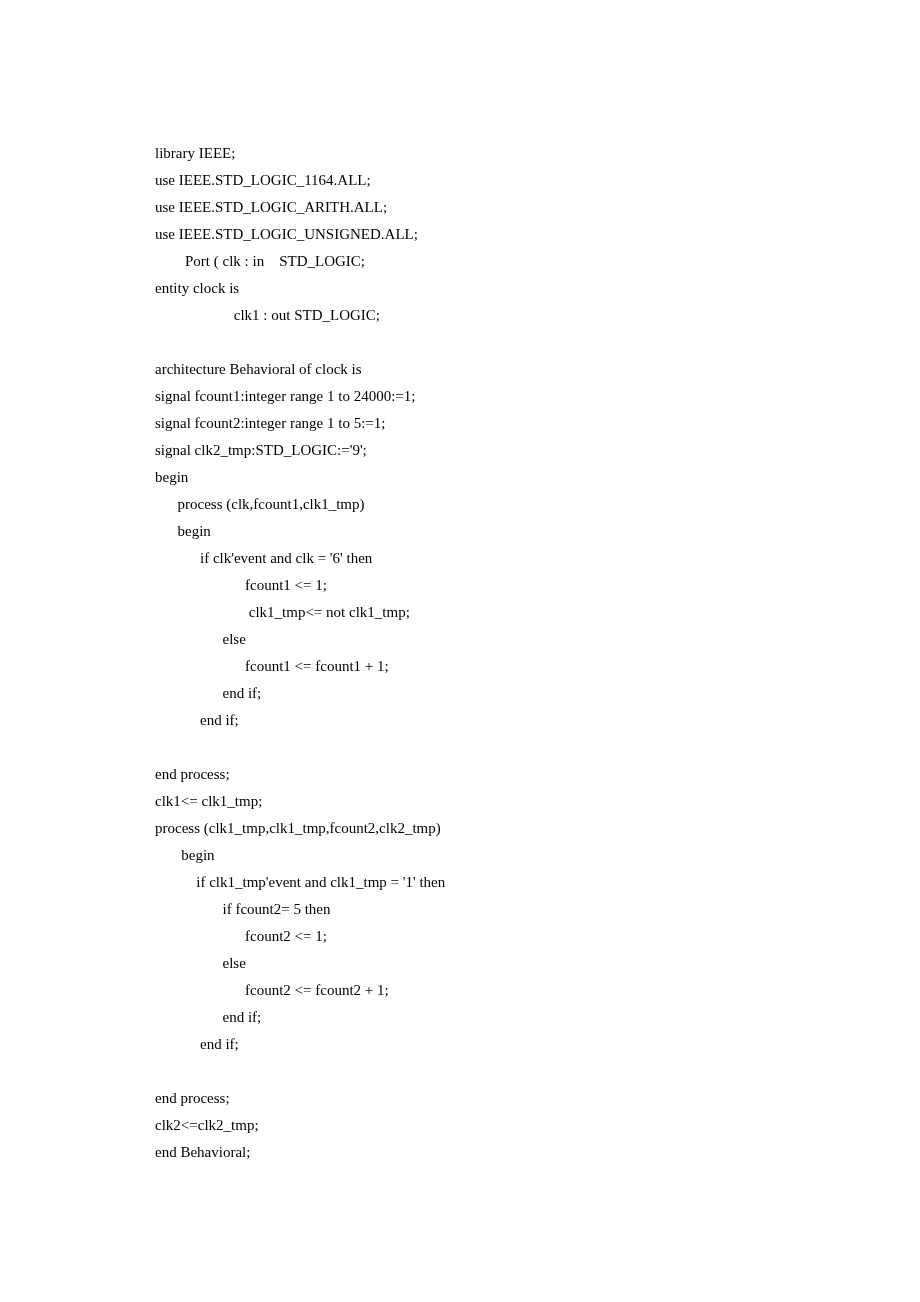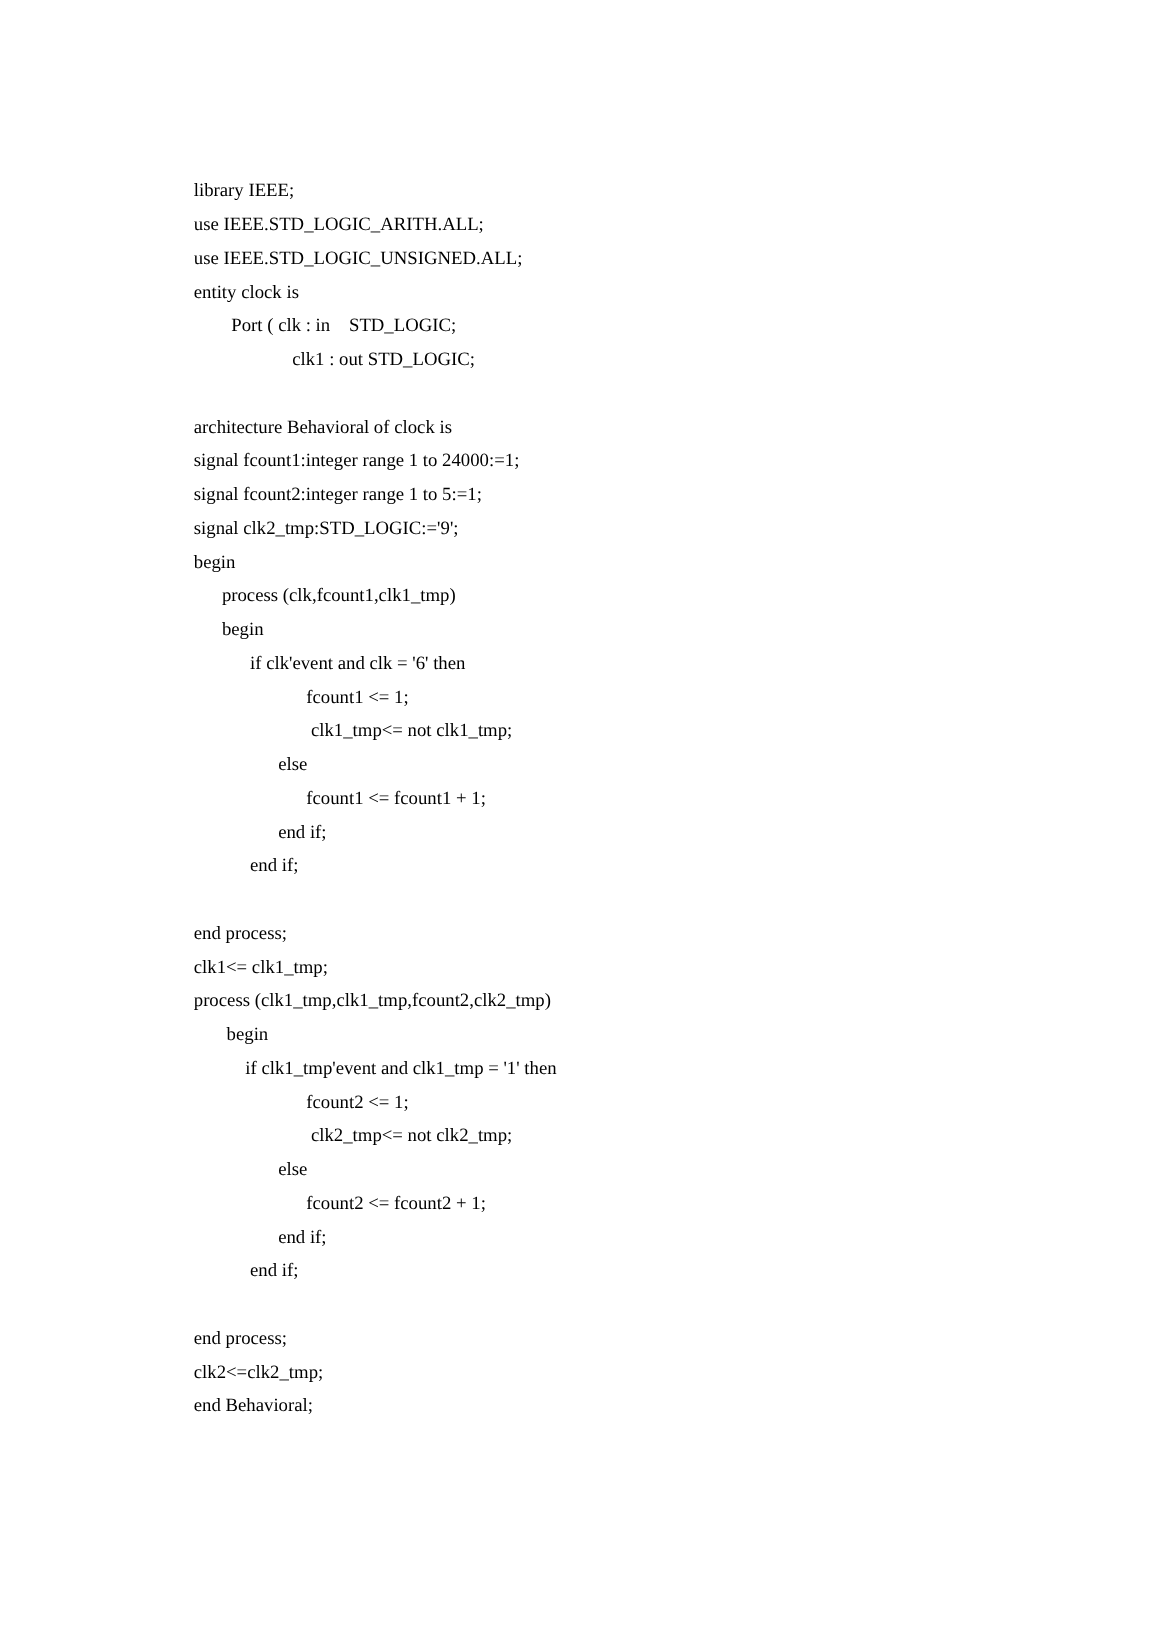--- a/index.html
+++ b/index.html
@@ -18,24 +18,25 @@
   .code-line {
     white-space: pre;
     min-height: 1.8em;
   }
 </style>
 </head>
 <body>
 
 <div class="page">
   <div class="code-line">library IEEE;</div>
+  <div class="code-line">use IEEE.STD_LOGIC_1164.ALL;</div>
   <div class="code-line">use IEEE.STD_LOGIC_ARITH.ALL;</div>
   <div class="code-line">use IEEE.STD_LOGIC_UNSIGNED.ALL;</div>
+  <div class="code-line">        Port ( clk : in    STD_LOGIC;</div>
   <div class="code-line">entity clock is</div>
-  <div class="code-line">        Port ( clk : in    STD_LOGIC;</div>
   <div class="code-line">                     clk1 : out STD_LOGIC;</div>
   <div class="code-line"></div>
   <div class="code-line">architecture Behavioral of clock is</div>
   <div class="code-line">signal fcount1:integer range 1 to 24000:=1;</div>
   <div class="code-line">signal fcount2:integer range 1 to 5:=1;</div>
   <div class="code-line">signal clk2_tmp:STD_LOGIC:='9';</div>
   <div class="code-line">begin</div>
   <div class="code-line">      process (clk,fcount1,clk1_tmp)</div>
   <div class="code-line">      begin</div>
   <div class="code-line">            if clk'event and clk = '6' then</div>
@@ -44,22 +45,22 @@
   <div class="code-line">                  else</div>
   <div class="code-line">                        fcount1 &lt;= fcount1 + 1;</div>
   <div class="code-line">                  end if;</div>
   <div class="code-line">            end if;</div>
   <div class="code-line"></div>
   <div class="code-line">end process;</div>
   <div class="code-line">clk1&lt;= clk1_tmp;</div>
   <div class="code-line">process (clk1_tmp,clk1_tmp,fcount2,clk2_tmp)</div>
   <div class="code-line">       begin</div>
   <div class="code-line">           if clk1_tmp'event and clk1_tmp = '1' then</div>
+  <div class="code-line">                  if fcount2= 5 then</div>
   <div class="code-line">                        fcount2 &lt;= 1;</div>
-  <div class="code-line">                         clk2_tmp&lt;= not clk2_tmp;</div>
   <div class="code-line">                  else</div>
   <div class="code-line">                        fcount2 &lt;= fcount2 + 1;</div>
   <div class="code-line">                  end if;</div>
   <div class="code-line">            end if;</div>
   <div class="code-line"></div>
   <div class="code-line">end process;</div>
   <div class="code-line">clk2&lt;=clk2_tmp;</div>
   <div class="code-line">end Behavioral;</div>
 </div>
 

